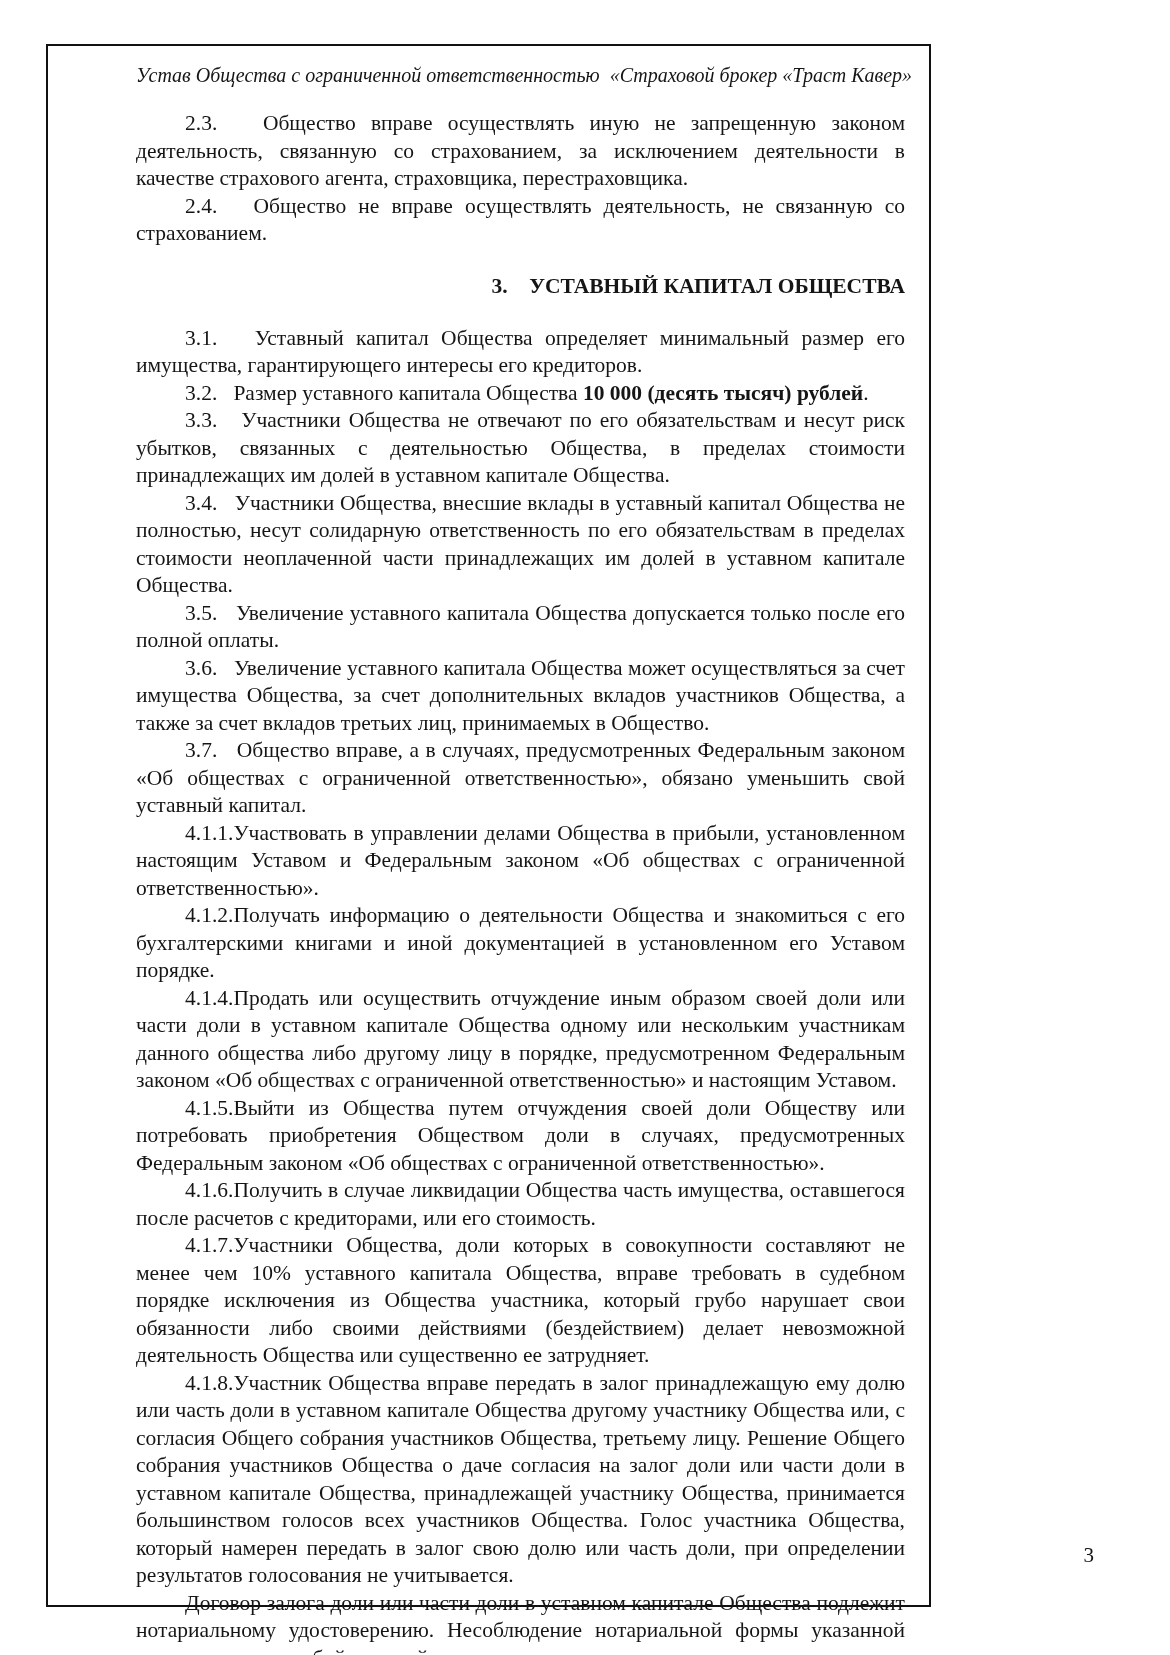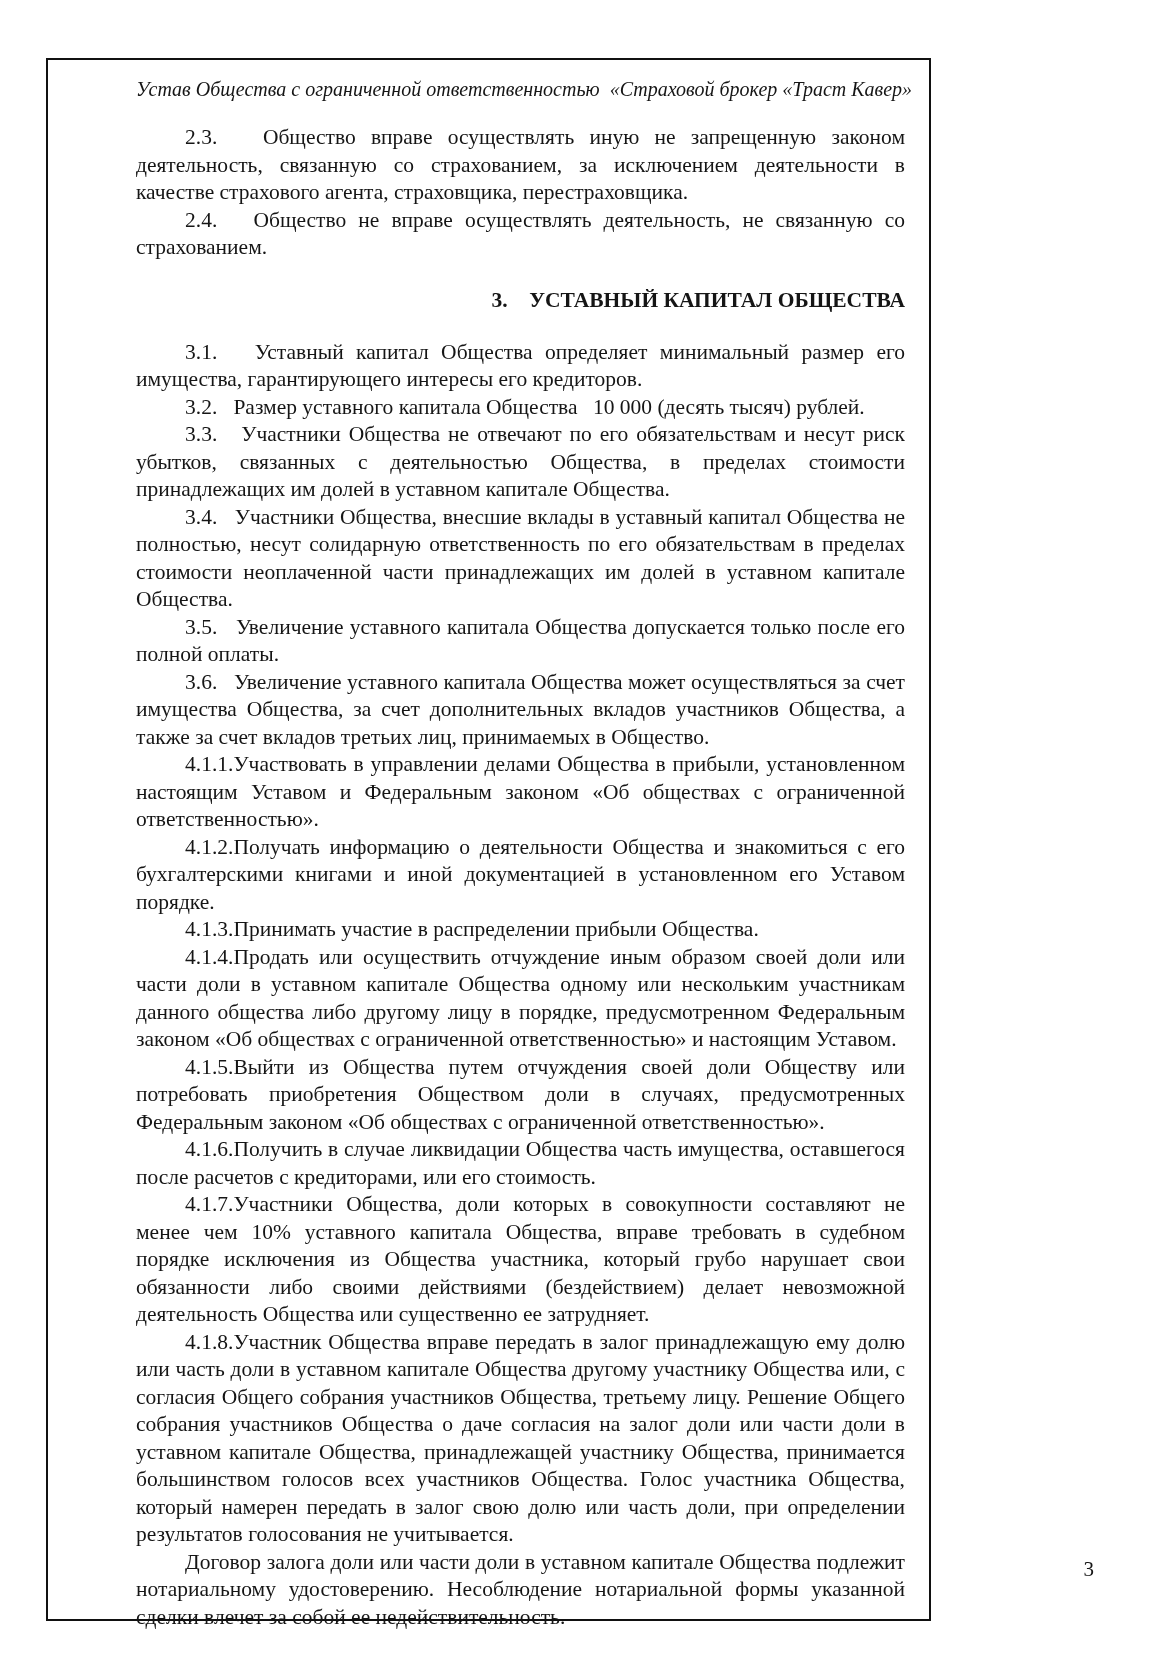--- a/index.html
+++ b/index.html
@@ -11,21 +11,21 @@
     width: 1170px;
     height: 1655px;
     position: relative;
     overflow: hidden;
     font-family: "Liberation Serif", "DejaVu Serif", serif;
     color: #151515;
   }
   .page-frame {
     position: absolute;
     left: 46px;
-    top: 58px;
+    top: 44px;
     width: 885px;
     height: 1563px;
     border: 2px solid #111111;
     box-sizing: border-box;
     background: #ffffff;
   }
   .page-content {
     position: absolute;
     left: 0;
     top: 0;
@@ -51,22 +51,21 @@
   }
   p.section-heading {
     margin: 25px 0 25px 0;
     font-size: 21.5px;
     line-height: 27px;
     font-weight: bold;
     text-align: right;
     text-indent: 0;
   }
   .bold-seg {
-    font-weight: normal;
-    margin-left: 10px;
+    font-weight: bold;
   }
   .page-number {
     position: absolute;
     top: 1540px;
     left: 46px;
     width: 1066px;
     text-align: right;
     font-size: 21px;
     line-height: 26px;
   }
@@ -85,25 +84,25 @@
     <p class="section-heading">3.&nbsp;&nbsp;&nbsp; УСТАВНЫЙ КАПИТАЛ ОБЩЕСТВА</p>
 
     <p class="body-par">3.1.&nbsp;&nbsp; Уставный капитал Общества определяет минимальный размер его имущества, гарантирующего интересы его кредиторов.</p>
 
     <p class="body-par"><span>3.2.&nbsp;&nbsp; Размер уставного капитала Общества </span><span class="bold-seg">10&nbsp;000 (десять тысяч) рублей</span><span>.</span></p>
 
     <p class="body-par">3.3.&nbsp;&nbsp; Участники Общества не отвечают по его обязательствам и несут риск убытков, связанных с деятельностью Общества, в пределах стоимости принадлежащих им долей в уставном капитале Общества.</p>
     <p class="body-par">3.4.&nbsp;&nbsp; Участники Общества, внесшие вклады в уставный капитал Общества не полностью, несут солидарную ответственность по его обязательствам в пределах стоимости неоплаченной части принадлежащих им долей в уставном капитале Общества.</p>
     <p class="body-par">3.5.&nbsp;&nbsp; Увеличение уставного капитала Общества допускается только после его полной оплаты.</p>
     <p class="body-par">3.6.&nbsp;&nbsp; Увеличение уставного капитала Общества может осуществляться за счет имущества Общества, за счет дополнительных вкладов участников Общества, а также за счет вкладов третьих лиц, принимаемых в Общество.</p>
+    <p class="body-par">3.7.&nbsp;&nbsp; Общество вправе, а в случаях, предусмотренных Федеральным законом «Об обществах с ограниченной ответственностью», обязано уменьшить свой уставный капитал.</p>
 
 
     <p class="body-par">4.1.1.Участвовать в управлении делами Общества в прибыли, установленном настоящим Уставом и Федеральным законом «Об обществах с ограниченной ответственностью».</p>
     <p class="body-par">4.1.2.Получать информацию о деятельности Общества и знакомиться с его бухгалтерскими книгами и иной документацией в установленном его Уставом порядке.</p>
-    <p class="body-par">4.1.3.Принимать участие в распределении прибыли Общества.</p>
     <p class="body-par">4.1.4.Продать или осуществить отчуждение иным образом своей доли или части доли в уставном капитале Общества одному или нескольким участникам данного общества либо другому лицу в порядке, предусмотренном Федеральным законом «Об обществах с ограниченной ответственностью» и настоящим Уставом.</p>
     <p class="body-par">4.1.5.Выйти из Общества путем отчуждения своей доли Обществу или потребовать приобретения Обществом доли в случаях, предусмотренных Федеральным законом «Об обществах с ограниченной ответственностью».</p>
     <p class="body-par">4.1.6.Получить в случае ликвидации Общества часть имущества, оставшегося после расчетов с кредиторами, или его стоимость.</p>
     <p class="body-par">4.1.7.Участники Общества, доли которых в совокупности составляют не менее чем 10% уставного капитала Общества, вправе требовать в судебном порядке исключения из Общества участника, который грубо нарушает свои обязанности либо своими действиями (бездействием) делает невозможной деятельность Общества или существенно ее затрудняет.</p>
     <p class="body-par">4.1.8.Участник Общества вправе передать в залог принадлежащую ему долю или часть доли в уставном капитале Общества другому участнику Общества или, с согласия Общего собрания участников Общества, третьему лицу. Решение Общего собрания участников Общества о даче согласия на залог доли или части доли в уставном капитале Общества, принадлежащей участнику Общества, принимается большинством голосов всех участников Общества. Голос участника Общества, который намерен передать в залог свою долю или часть доли, при определении результатов голосования не учитывается.</p>
     <p class="body-par">Договор залога доли или части доли в уставном капитале Общества подлежит нотариальному удостоверению. Несоблюдение нотариальной формы указанной сделки влечет за собой ее недействительность.</p>
 
   </div>
 
   <div class="page-number" style="top: 1496px; left: 0; width: 1046px;">3</div>

